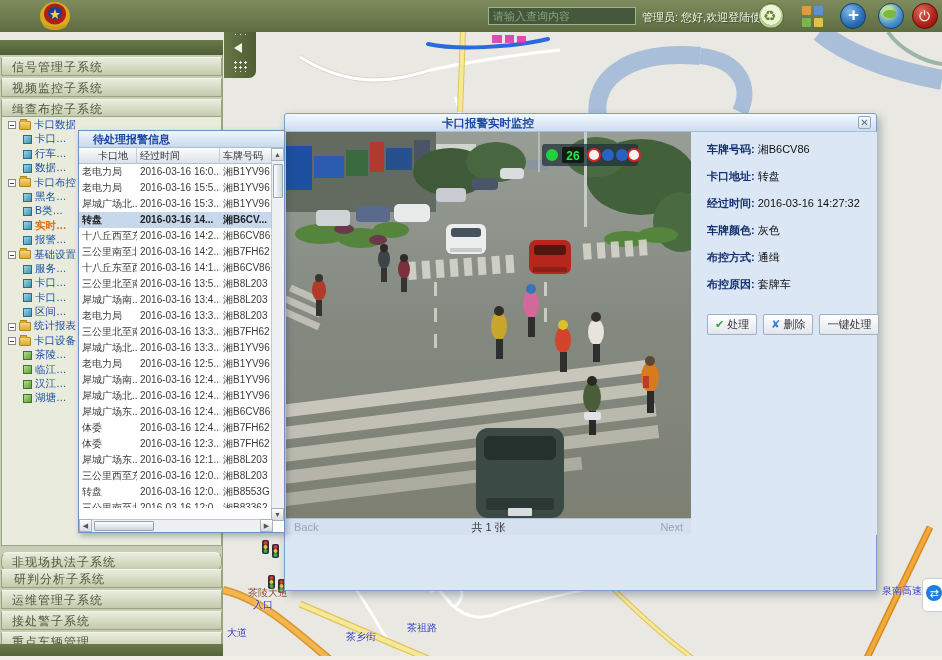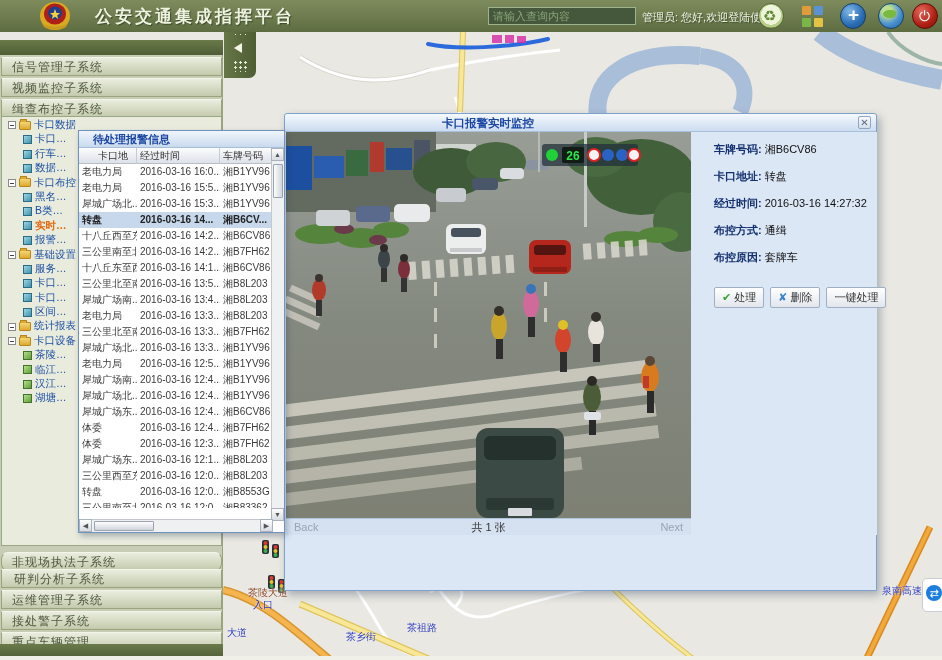--- a/index.html
+++ b/index.html
@@ -75,21 +75,21 @@
   
   .modal{position:absolute;left:284px;top:113px;width:593px;height:478px;background:#dbe7f5;border:1px solid #7fa0c8;border-radius:3px 3px 0 0;z-index:5;box-shadow:3px 4px 8px rgba(40,60,90,.35);}
   .modal-titlebar{position:relative;height:18px;background:linear-gradient(#f5f9fd,#ccdcf0);border-bottom:1px solid #a9c0da;border-radius:3px 3px 0 0;}
   .modal-title{position:absolute;left:0;top:2px;width:406px;text-align:center;font-size:11.5px;font-weight:bold;color:#1b47a3;}
   .modal-close{position:absolute;right:5px;top:2px;width:13px;height:13px;background:linear-gradient(#f8fafd,#d4deea);border:1px solid #8fa6c2;border-radius:2px;color:#5a6b80;font-size:10px;line-height:11px;text-align:center;cursor:pointer;}
   .video-area{position:absolute;left:1px;top:18px;width:405px;height:386px;overflow:hidden;background:#7a7e74;}
   .modal-footer{position:absolute;left:1px;top:404px;width:405px;height:17px;background:#d5e1f0;border-top:1px solid #b0c4dc;font-size:11px;line-height:16px;}
   .ft-back{position:absolute;left:8px;color:#98a4b4;cursor:pointer;}
   .ft-count{position:absolute;left:0;width:100%;text-align:center;color:#333;}
   .ft-next{position:absolute;right:8px;color:#98a4b4;cursor:pointer;}
-  .detail-panel{position:absolute;left:406px;top:18px;width:186px;height:403px;background:#dbe7f5;padding:10px 0 0 23px;}
+  .detail-panel{position:absolute;left:406px;top:18px;width:186px;height:403px;background:#dbe7f5;padding:10px 0 0 16px;}
   .drow{height:27px;font-size:11px;white-space:nowrap;}
   .dlabel{font-weight:bold;color:#14306e;}
   .dvalue{color:#101010;margin-left:3px;}
   .btn-row{margin-top:10px;white-space:nowrap;}
   .mbtn{display:inline-block;background:linear-gradient(#ffffff,#e2e6ec);border:1px solid #9fb0c4;border-radius:2px;font-size:11px;color:#333;padding:2px 7px;margin-right:6px;cursor:pointer;}
   .mbtn .glyph{font-size:11px;margin-right:3px;}
   .g-check{color:#3aa33a;}
   .g-del{color:#3a7fd0;}
 
   
@@ -178,21 +178,20 @@
   <div class="tv-icon"></div>
 
   <div class="header">
     <svg class="logo" viewBox="0 0 34 30">
       <ellipse cx="17" cy="15" rx="15" ry="14" fill="#d8a921"></ellipse>
       <ellipse cx="17" cy="13" rx="11" ry="10.5" fill="#b01f17"></ellipse>
       <ellipse cx="17" cy="12" rx="7" ry="6.5" fill="#1e3f8e"></ellipse>
       <polygon points="17,8 18.5,12 22,12 19.2,14.4 20.2,18 17,15.8 13.8,18 14.8,14.4 12,12 15.5,12" fill="#f5d03c"></polygon>
       <path d="M4,22 C10,27 24,27 30,22 L28,26 C22,30 12,30 6,26 Z" fill="#c89a1e"></path>
     </svg>
-    <div class="app-title">公安交通集成指挥平台</div>
     <input class="search-box" type="text" placeholder="请输入查询内容" style="">
     <div class="user-greeting">管理员: 您好,欢迎登陆使用</div>
     <div class="hicon icon-refresh"></div>
     <div class="hicon icon-grid">
         <i></i>
         <i></i>
         <i></i>
         <i></i>
       </div>
     <div class="hicon icon-add"></div>
@@ -427,20 +426,21 @@
       <span class="ft-back">Back</span>
       <span class="ft-count">共 1 张</span>
       <span class="ft-next">Next</span>
     </div>
 
     <div class="detail-panel">
       <div id="detailRows">
           <div class="drow"><span class="dlabel">车牌号码:</span><span class="dvalue">湘B6CV86</span></div>
           <div class="drow"><span class="dlabel">卡口地址:</span><span class="dvalue">转盘</span></div>
           <div class="drow"><span class="dlabel">经过时间:</span><span class="dvalue">2016-03-16 14:27:32</span></div>
+          <div class="drow"><span class="dlabel">车牌颜色:</span><span class="dvalue">灰色</span></div>
           <div class="drow"><span class="dlabel">布控方式:</span><span class="dvalue">通缉</span></div>
           <div class="drow"><span class="dlabel">布控原因:</span><span class="dvalue">套牌车</span></div>
         </div>
       <div class="btn-row" id="btnRow"><span class="mbtn"><span class="glyph g-check">✔</span><span>处理</span></span><span class="mbtn"><span class="glyph g-del">✘</span><span>删除</span></span><span class="mbtn"><span>一键处理</span></span></div>
     </div>
   </div>
 
   <div class="alarm-panel">
     <div class="alarm-title">待处理报警信息</div>
     <div class="alarm-cols" id="alarmCols">

